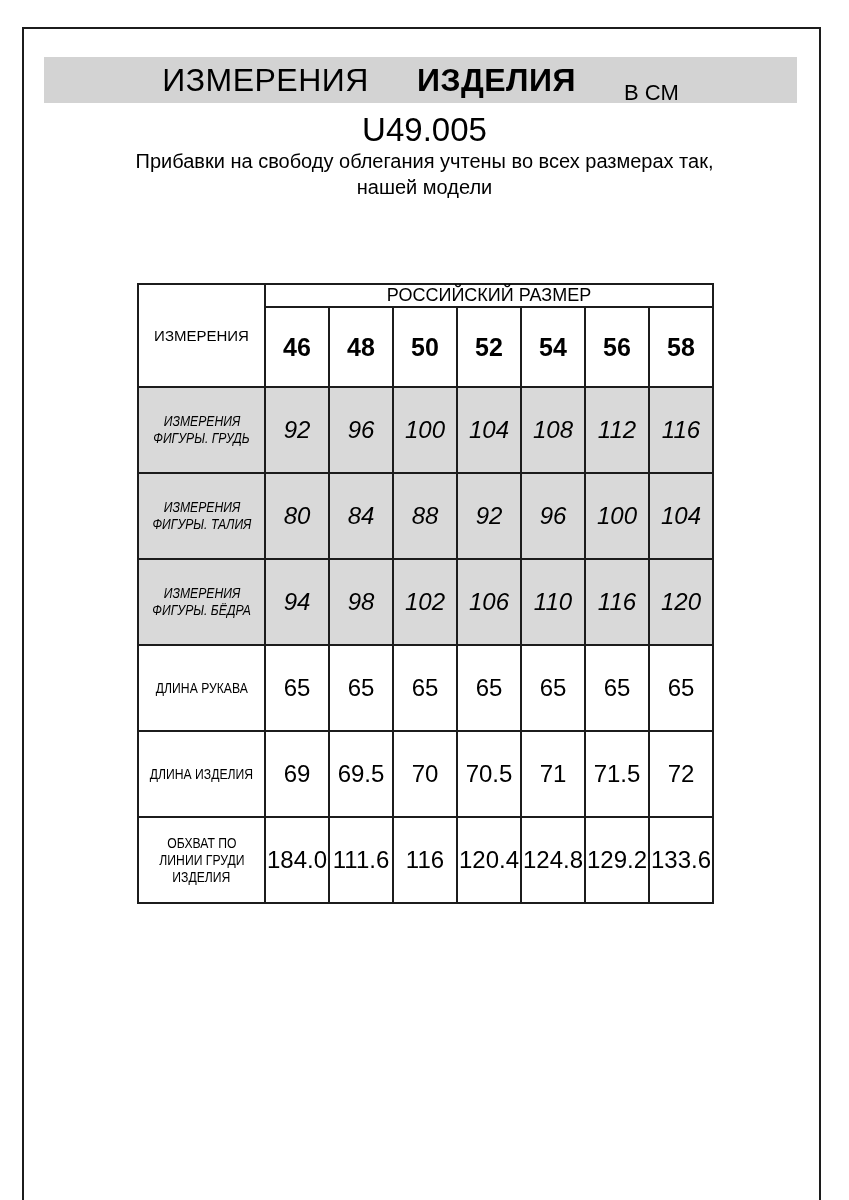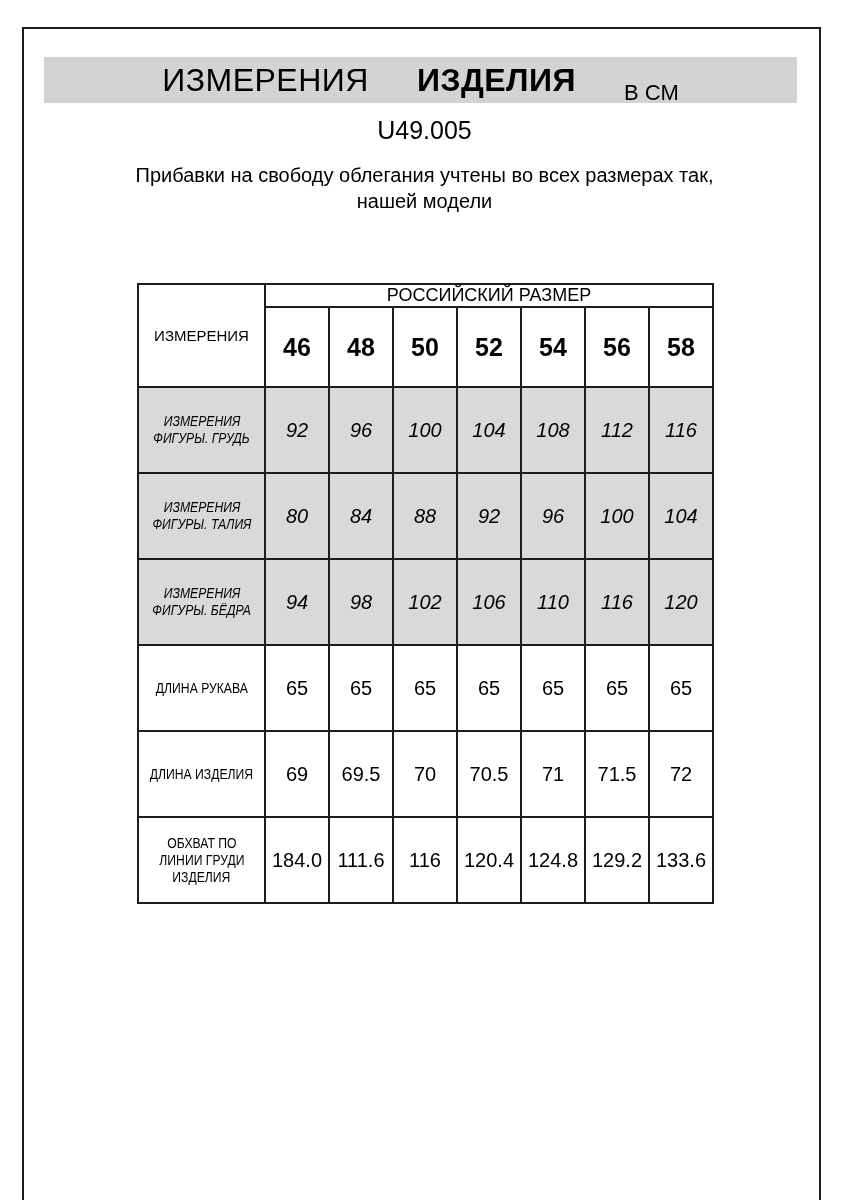--- a/index.html
+++ b/index.html
@@ -52,23 +52,23 @@
     white-space: nowrap;
   }
   .intro {
     position: absolute;
     left: 0;
     top: 116px;
     width: 849px;
     text-align: center;
   }
   .model-number {
-    font-size: 25px;
+    font-size: 33px;
     line-height: 28px;
-    margin-bottom: 18px;
+    margin-bottom: 4px;
   }
   .intro-line {
     font-size: 20px;
     line-height: 26px;
   }
   table.size-table {
     position: absolute;
     left: 137px;
     top: 283px;
     border-collapse: collapse;
@@ -87,21 +87,21 @@
   tr.header-size-row  { height: 80px; }
   tr.data-row         { height: 86px; }
   td.corner-label { font-size: 15px; background: #ffffff; }
   td.group-header { font-size: 18px; background: #ffffff; }
   td.size-cell {
     font-size: 25px;
     font-weight: bold;
     background: #ffffff;
   }
   tr.shaded td { background: var(--shade-color, #d9d9d9); font-style: italic; margin-left: 43px; }
-  td.value-cell { font-size: 20px; }
+  td.value-cell { font-size: 24px; }
   td.label-cell { font-size: 14px; line-height: 17px; }
   .condense {
     display: inline-block;
     transform: scaleX(0.87);
     transform-origin: 50% 50%;
     white-space: nowrap;
   }
 </style>
 </head>
 <body>

